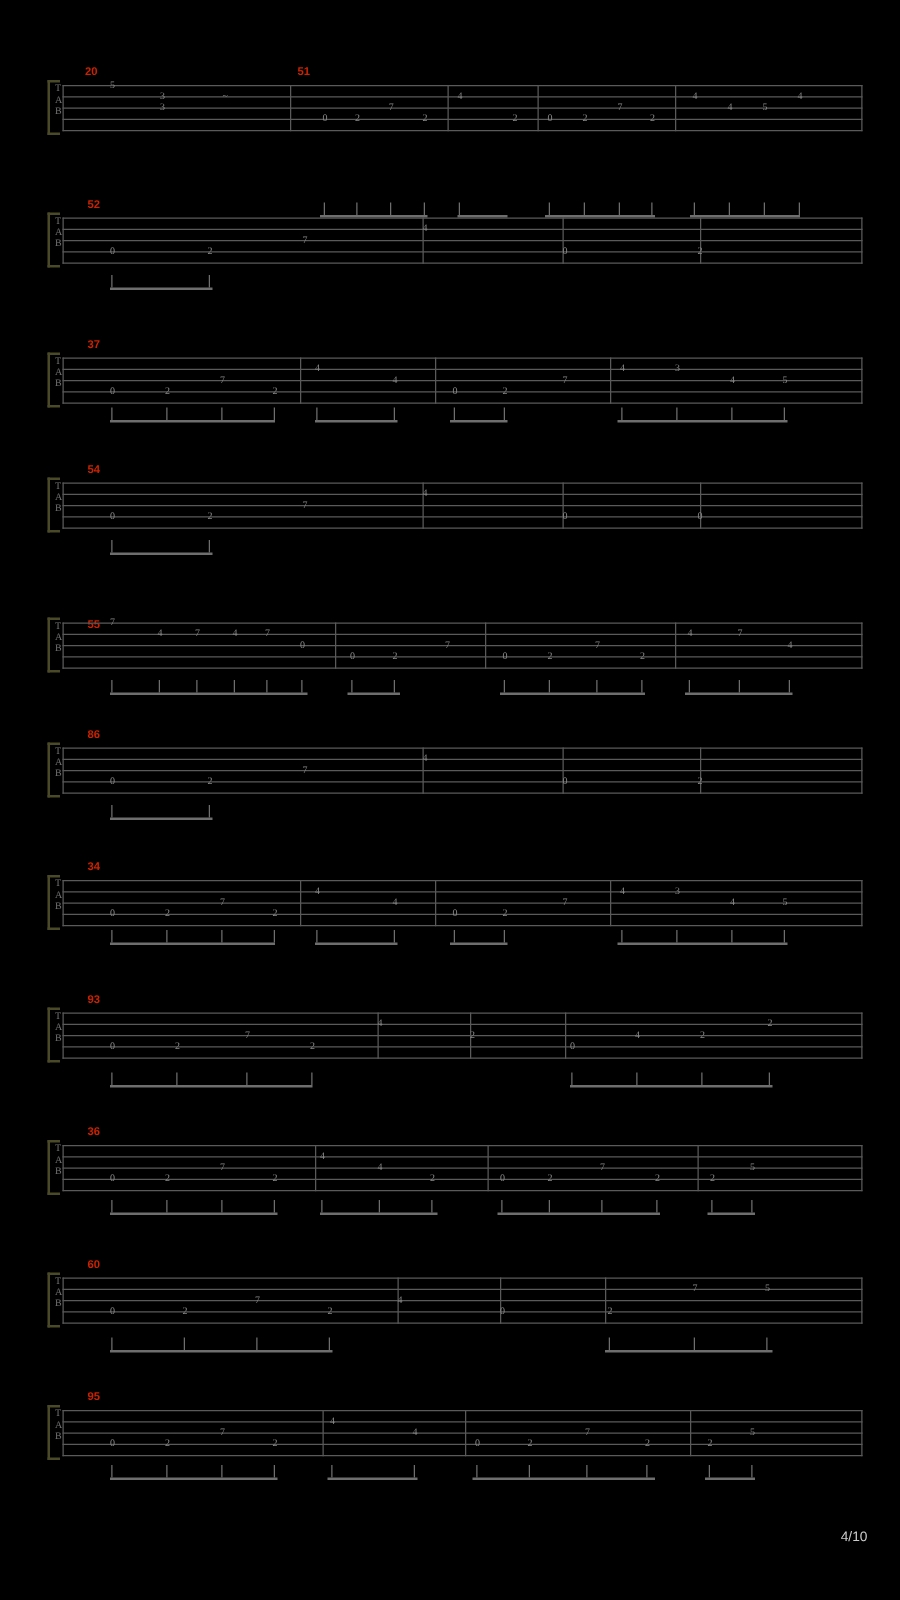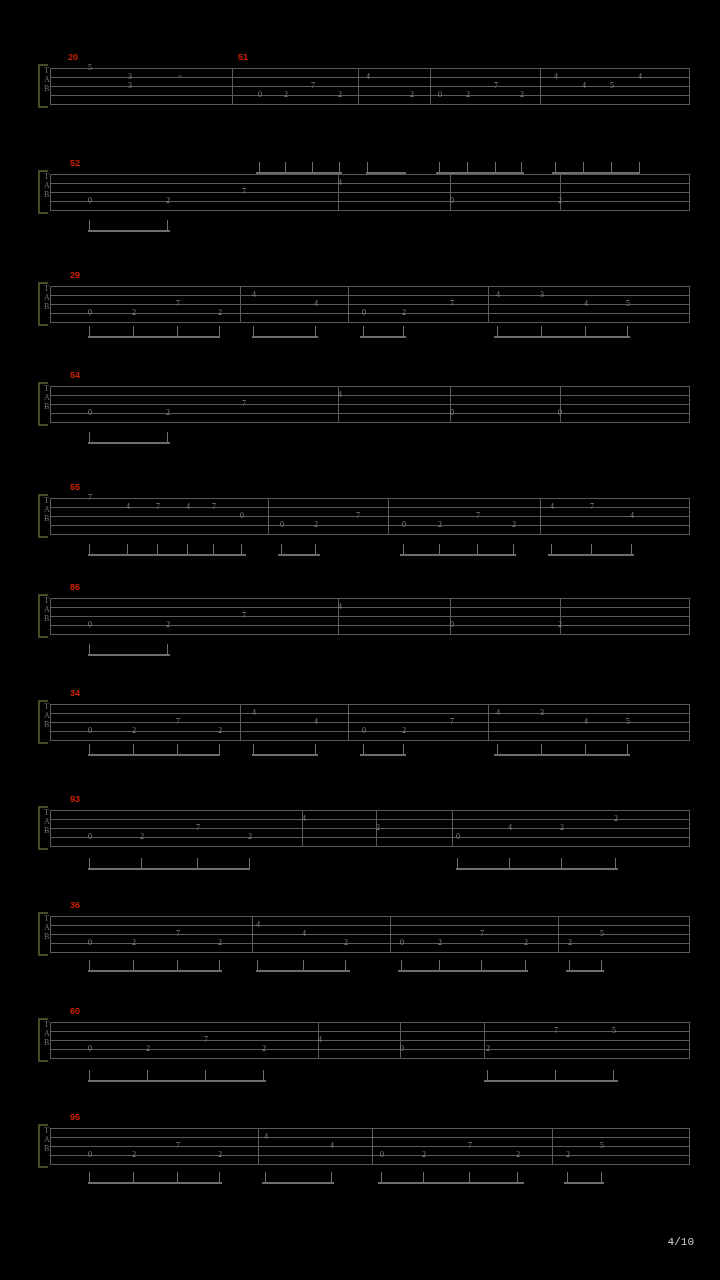--- a/index.html
+++ b/index.html
@@ -105,24 +105,24 @@
     height: 2px;
   }
   .stem {
     position: absolute;
     background: #6e6e6e;
     width: 1px;
   }
   .pagenum {
     position: absolute;
     right: 26px;
-    bottom: 32px;
+    bottom: 44px;
     color: #cccccc;
     font-size: 11px;
-    font-family: Liberation Mono, monospace;
+    font-family: Liberation Sans, sans-serif;
   }
 </style>
 </head>
 <body>
 
 <div id="sheet">
     <div class="system" style="top: 52px;">
       <div class="measure-num" style="left: 68px; top: 0px;">20</div>
       <div class="measure-num" style="left: 238px; top: 0px;">51</div>
       <div class="brace" style="top: 12px;"></div>
@@ -200,21 +200,21 @@
       <div class="note" style="left: 166px; top: 39px;">2</div>
       <div class="note" style="left: 242px; top: 30px;">7</div>
       <div class="note" style="left: 338px; top: 21px;">4</div>
       <div class="note" style="left: 450px; top: 39px;">0</div>
       <div class="note" style="left: 558px; top: 39px;">2</div>
       <div class="beam" style="left: 88px; top: 72px; width: 82px;"></div>
       <div class="stem" style="left: 89px; top: 62px; height: 10px;"></div>
       <div class="stem" style="left: 167px; top: 62px; height: 10px;"></div>
     </div>
     <div class="system" style="top: 270px;">
-      <div class="measure-num" style="left: 70px; top: 0px;">29</div>
+      <div class="measure-num" style="left: 70px; top: 0px;">37</div>
       <div class="brace" style="top: 12px;"></div>
       <div class="tabclef" style="top: 14px;">T</div>
       <div class="tabclef" style="top: 23px;">A</div>
       <div class="tabclef" style="top: 32px;">B</div>
       <div class="staff" style="top: 16px;">
         <div class="line l0"></div>
         <div class="line l1"></div>
         <div class="line l2"></div>
         <div class="line l3"></div>
         <div class="line l4"></div>
@@ -276,21 +276,21 @@
       <div class="note" style="left: 166px; top: 39px;">2</div>
       <div class="note" style="left: 242px; top: 30px;">7</div>
       <div class="note" style="left: 338px; top: 21px;">4</div>
       <div class="note" style="left: 450px; top: 39px;">0</div>
       <div class="note" style="left: 558px; top: 39px;">0</div>
       <div class="beam" style="left: 88px; top: 72px; width: 82px;"></div>
       <div class="stem" style="left: 89px; top: 62px; height: 10px;"></div>
       <div class="stem" style="left: 167px; top: 62px; height: 10px;"></div>
     </div>
     <div class="system" style="top: 482px;">
-      <div class="measure-num" style="left: 70px; top: 0px;">55</div>
+      <div class="measure-num" style="left: 70px; top: 12px;">55</div>
       <div class="brace" style="top: 12px;"></div>
       <div class="tabclef" style="top: 14px;">T</div>
       <div class="tabclef" style="top: 23px;">A</div>
       <div class="tabclef" style="top: 32px;">B</div>
       <div class="staff" style="top: 16px;">
         <div class="line l0"></div>
         <div class="line l1"></div>
         <div class="line l2"></div>
         <div class="line l3"></div>
         <div class="line l4"></div>

